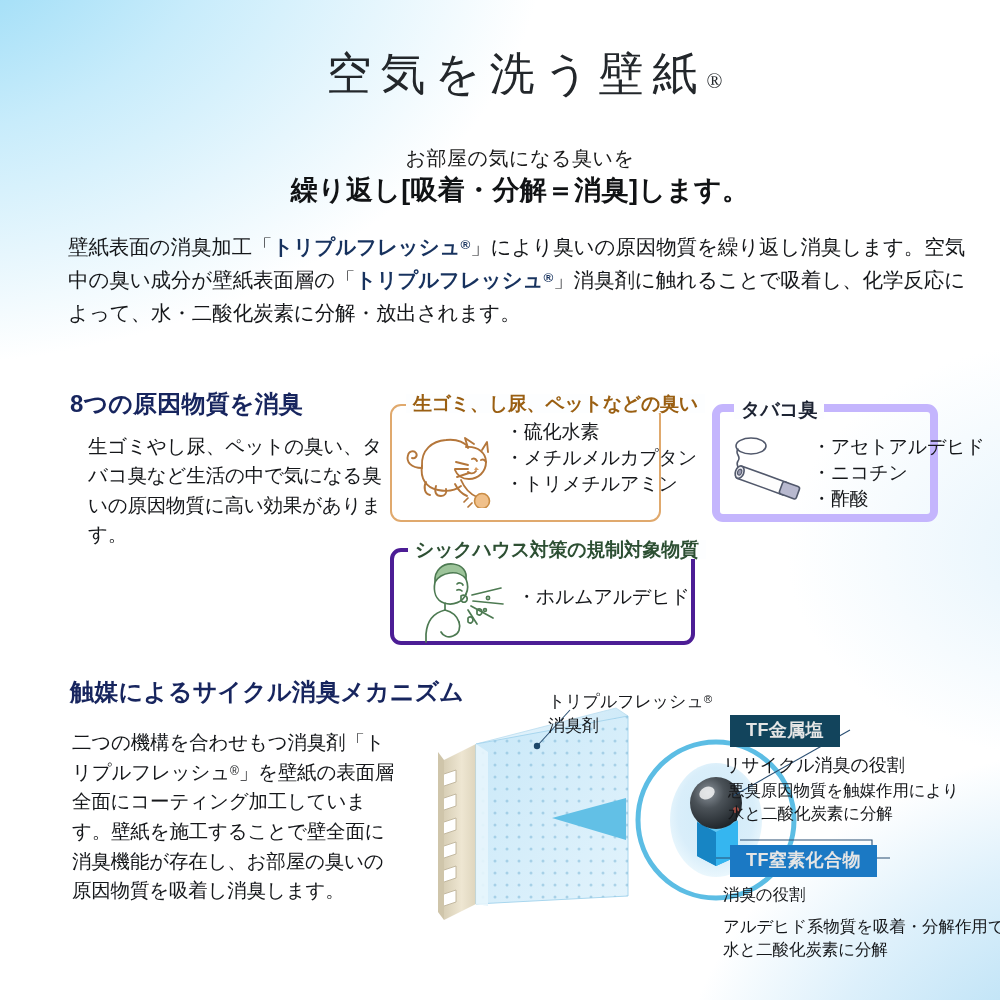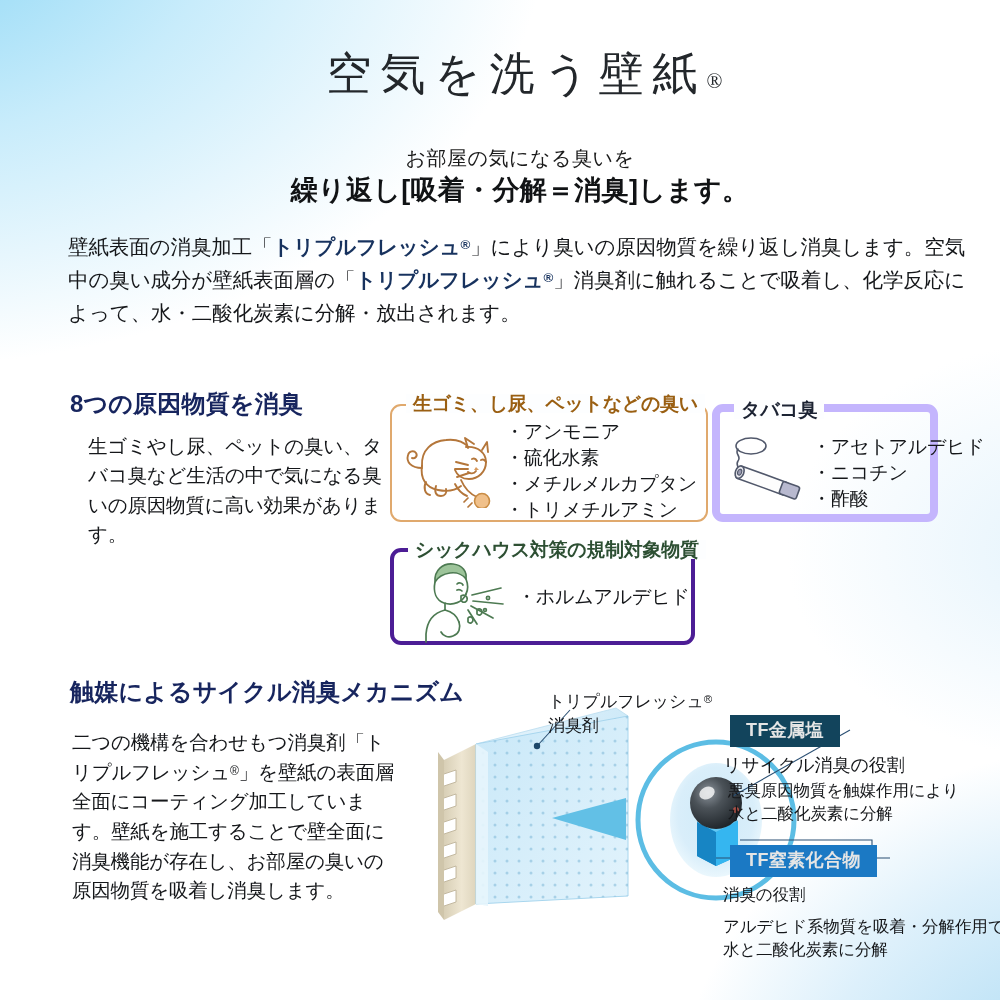--- a/index.html
+++ b/index.html
@@ -131,21 +131,21 @@
     position: absolute;
     font-size: 19px;
     line-height: 1.37;
     color: #15171a;
     letter-spacing: -0.2px;
   }
   .obox-items div { white-space: nowrap; }
 
   
   #box-garbage {
-    top: 404px; left: 390px; width: 318px; height: 118px;
+    top: 404px; left: 390px; width: 271px; height: 118px;
     border: 2px solid #e0a96d;
   }
   #box-garbage > .obox-legend { color: #9a5f12; }
   #box-garbage .obox-items { top: 13px; left: 113px; }
 
   
   #box-tobacco {
     top: 404px; left: 712px; width: 226px; height: 118px;
     border: 8px solid #c4b5fd;
   }
@@ -254,21 +254,20 @@
       </g>
 
       <circle cx="84" cy="77" r="7.5" fill="#f0c08a" stroke="#c98c44" stroke-width="1.6"></circle>
       <g fill="none" stroke="#b4763a" stroke-width="1.7" stroke-linecap="round">
         <path d="M70 74 L66 78"></path>
         <path d="M74 79 L70 83"></path>
       </g>
     </svg>
 
     <div class="obox-items">
-      <div>・アンモニア</div>
       <div>・硫化水素</div>
       <div>・メチルメルカプタン</div>
       <div>・トリメチルアミン</div>
     </div>
   </div>
 
   <div class="obox" id="box-tobacco">
     <span class="obox-legend">タバコ臭</span>
 
     <svg class="illus" id="illus-cig" width="84" height="70" viewBox="0 0 84 70">

